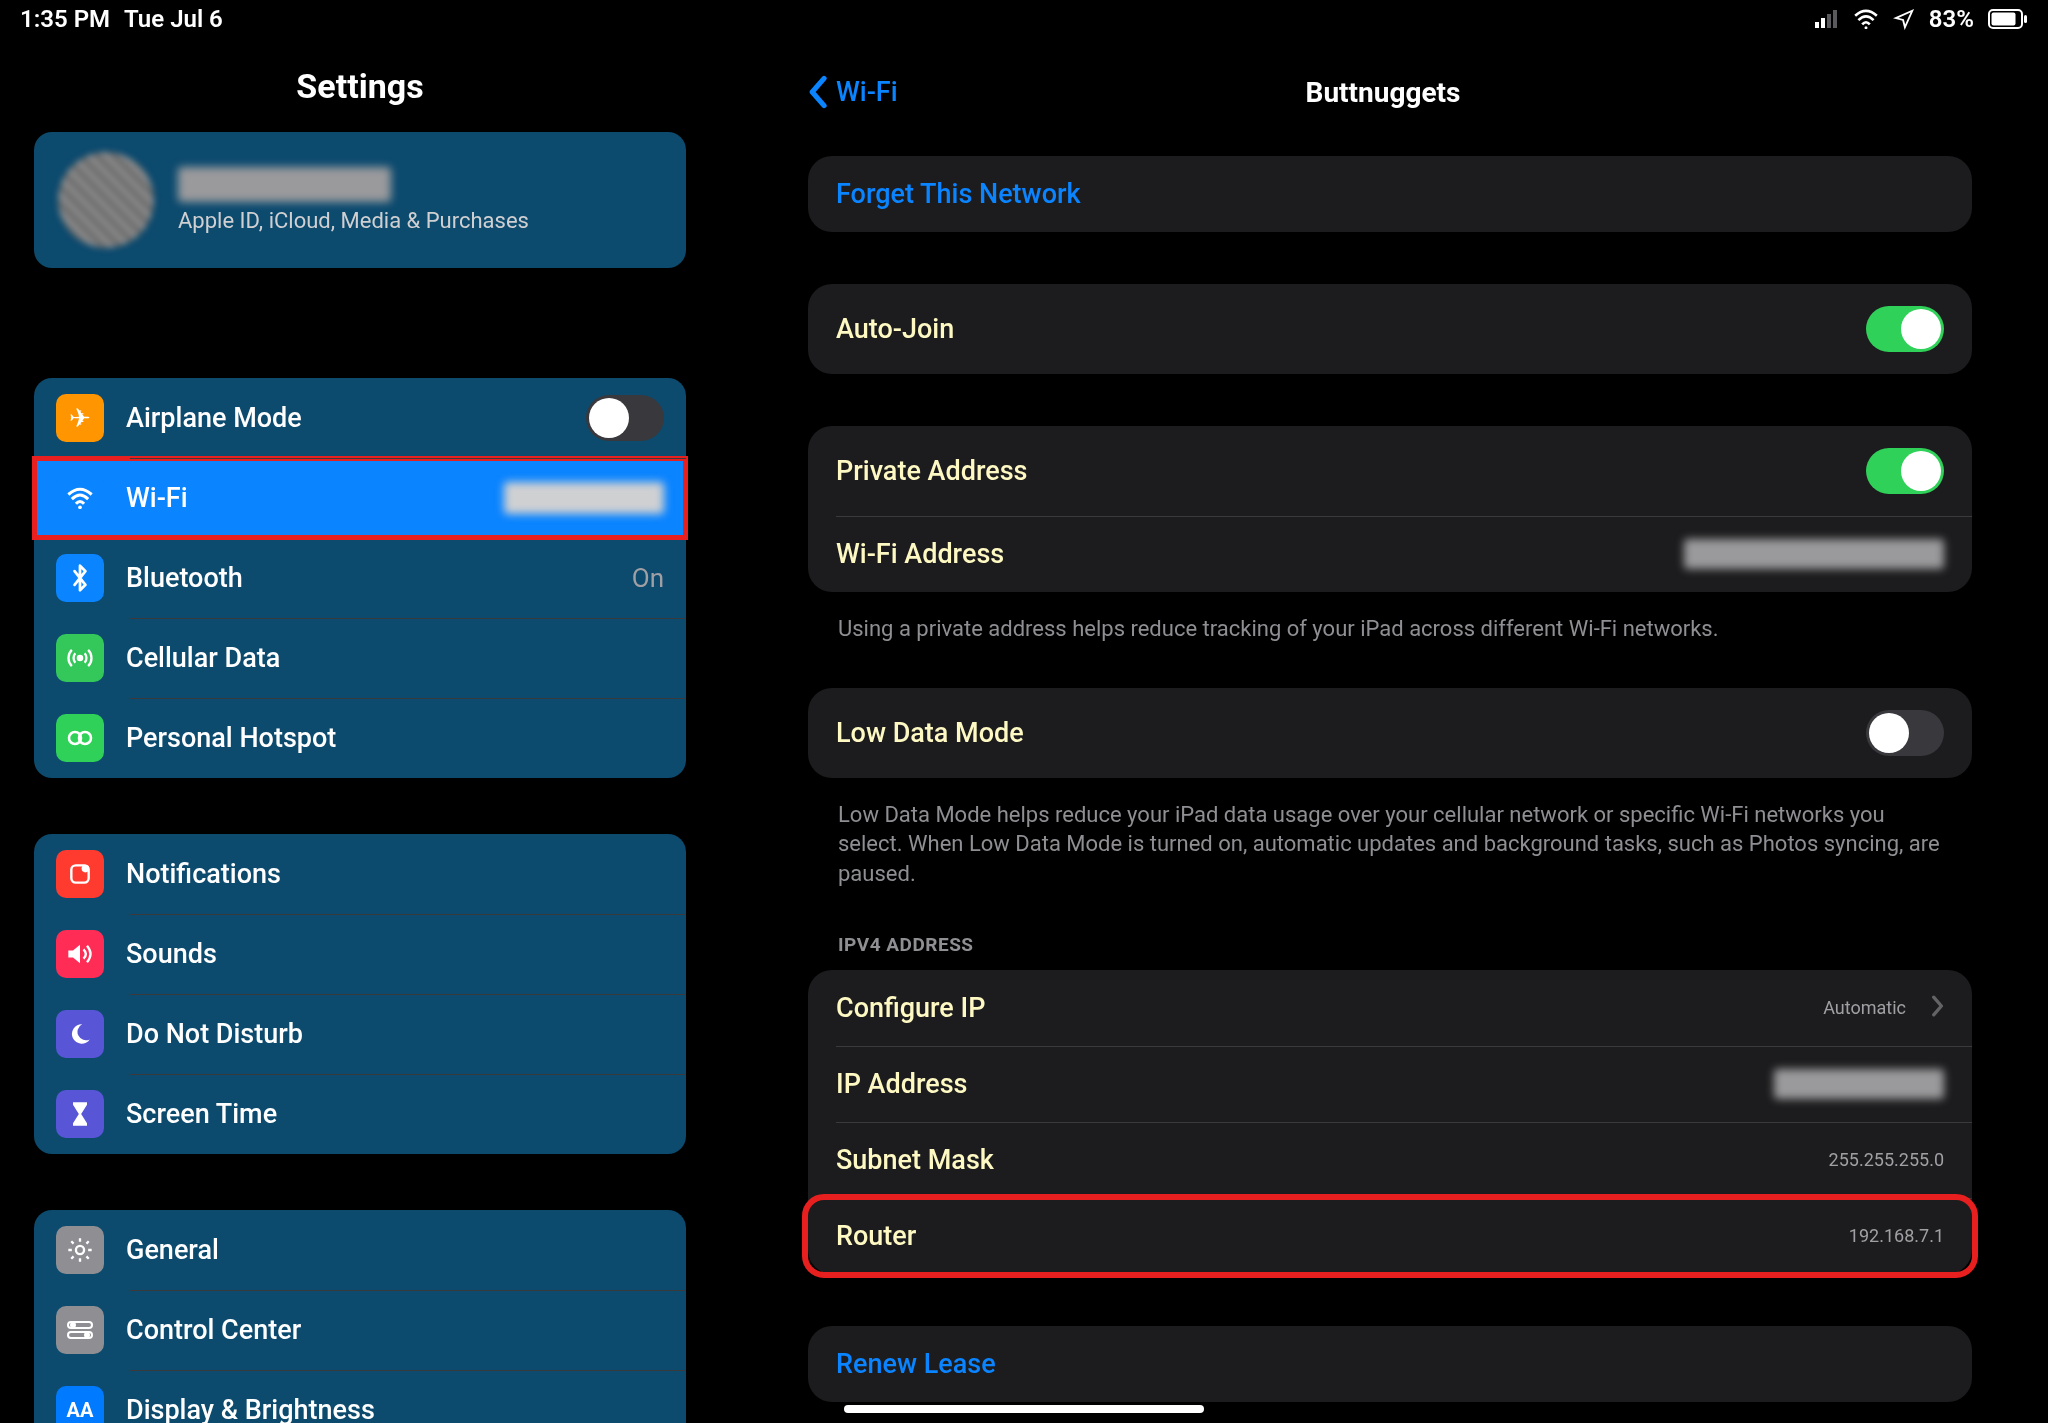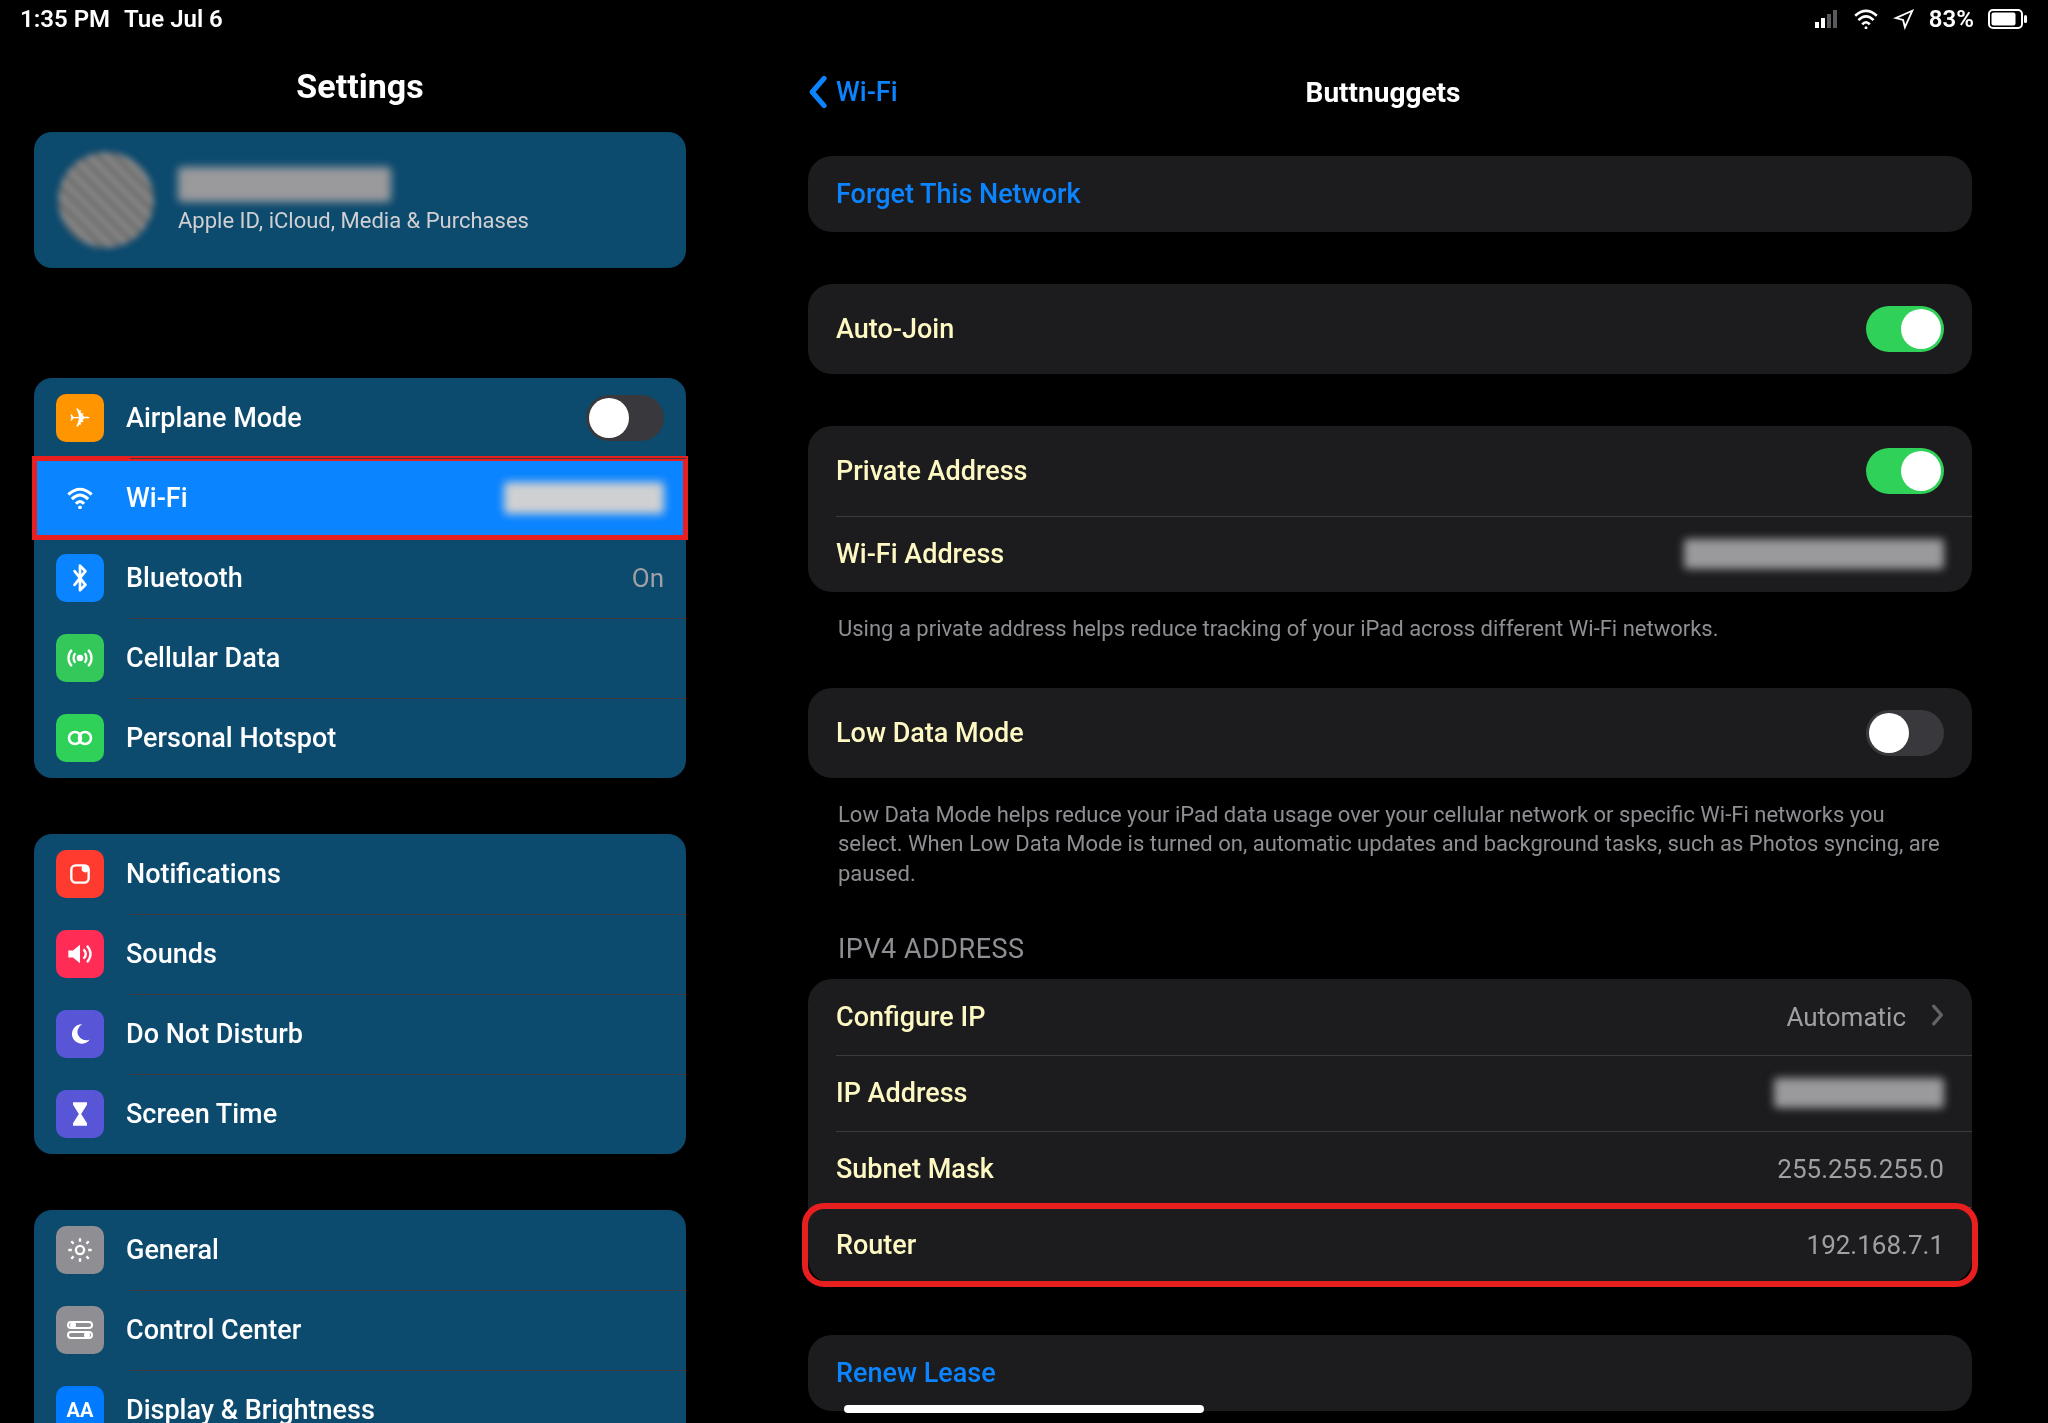--- a/index.html
+++ b/index.html
@@ -56,24 +56,24 @@
   .back svg { width:22px; height:34px; }
   .detail-title { position:absolute; left:0; right:14px; text-align:center; font-size:28px; font-weight:700; pointer-events:none; }
   .detail-scroll { margin-top:30px; }
 
   .d-card { background:#1c1c1e; border-radius:24px; margin-bottom: 52px; }
   .d-card.tight { margin-bottom: 22px; }
   .d-row { display:flex; align-items:center; padding: 22px 28px; position:relative; gap:16px; }
   .d-row + .d-row::before { content:""; position:absolute; left:28px; right:0; top:0; height:1px; background:#3a3a3c; }
   .d-label { font-size:27px; font-weight:500; flex:1; color:#fef9c3; }
   .d-label.link { color:#0a84ff; }
-  .d-value { font-size:26px; color:#a0a0a4; }
+  .d-value { font-size:18px; color:#a0a0a4; }
   .chev { color:#636366; margin-left:8px; }
   .note { color:#8e8e93; font-size:22px; line-height:1.35; padding: 0 30px 0 30px; margin-bottom:44px; }
-  .section-title { color:#8e8e93; font-size:27px; font-weight:400; letter-spacing:.5px; padding-left:30px; margin-bottom:14px; }
+  .section-title { color:#8e8e93; font-size:19px; font-weight:700; letter-spacing:.5px; padding-left:30px; margin-bottom:14px; }
   .row-hl { position:absolute; inset:-4px -6px; border:6px solid #e81f1f; border-radius:22px; pointer-events:none; }
 
   
   .home-ind { position:absolute; bottom:10px; left:50%; transform:translateX(-50%); width:360px; height:8px; background:#fff; border-radius:5px; }
 </style>
 </head>
 <body>
 
 <div class="screen">
 

